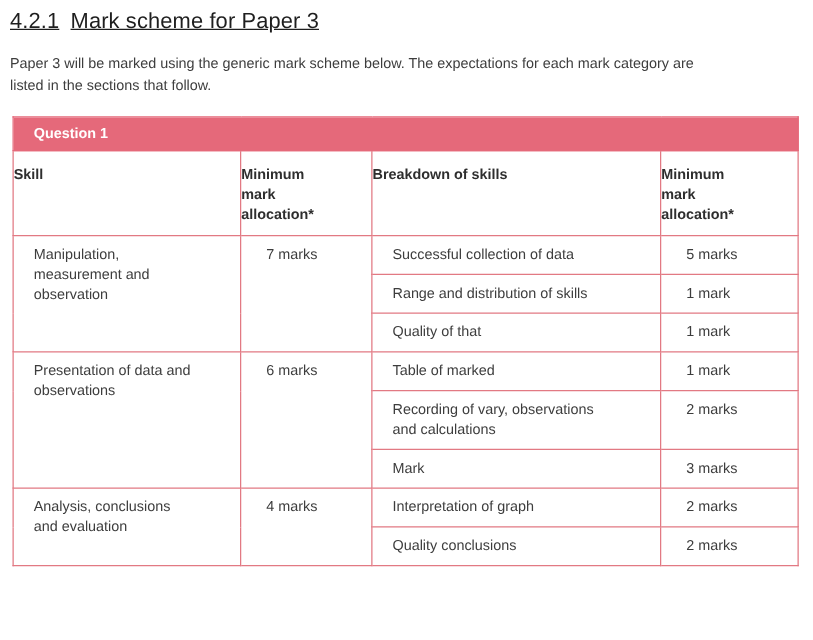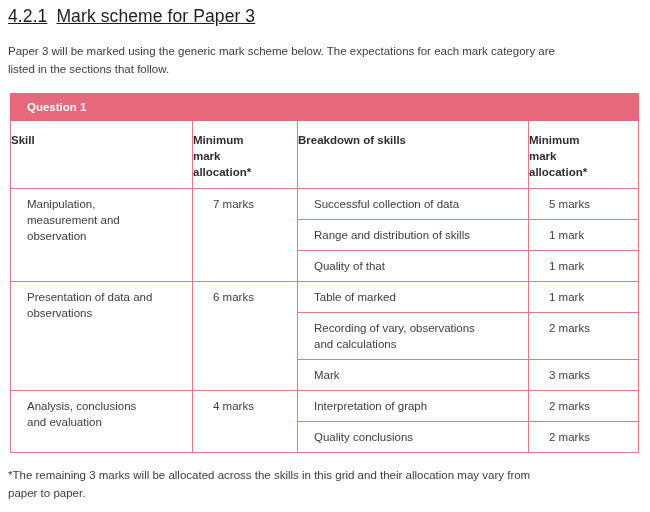--- a/index.html
+++ b/index.html
@@ -170,16 +170,14 @@
         <td class="breakdown-cell">Interpretation of graph</td>
         <td class="marks-cell">2 marks</td>
       </tr>
       <tr class="r31">
         <td class="breakdown-cell">Quality conclusions</td>
         <td class="marks-cell">2 marks</td>
       </tr>
     </tbody>
   </table>
 
-  <p class="footnote">*The remaining 3 marks will be allocated across the skills in this grid and their allocation may vary from
-paper to paper.</p>
 
 </div>
 
 </body></html>

